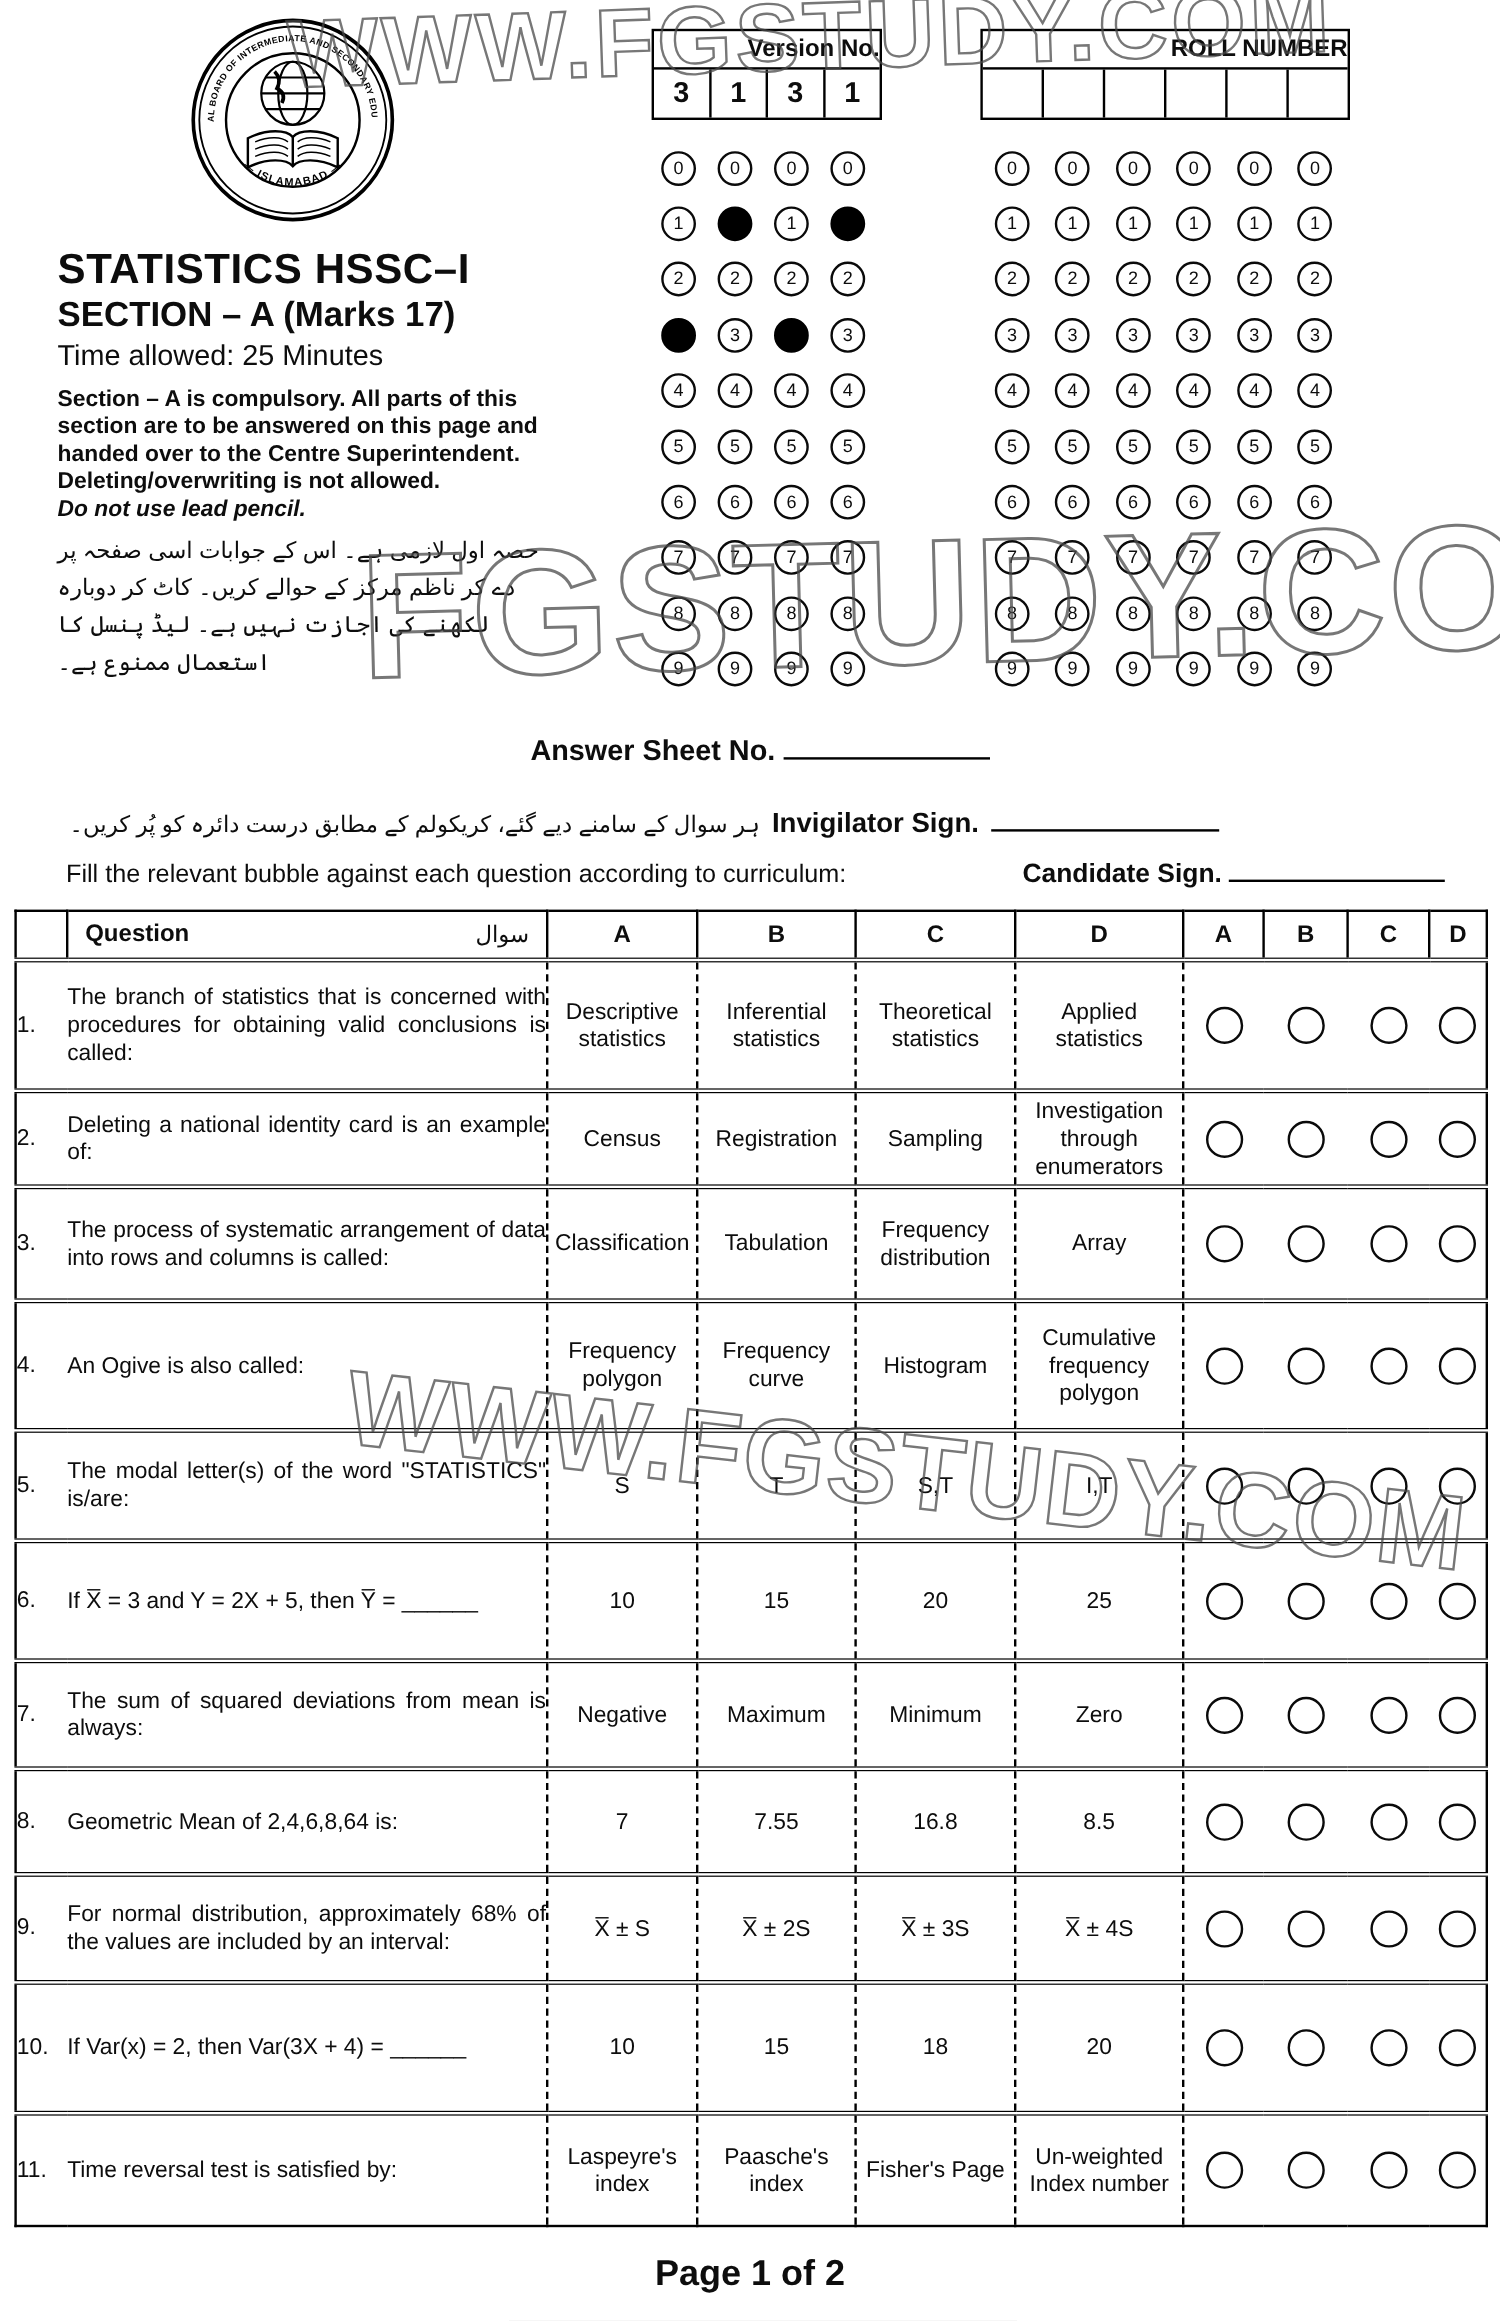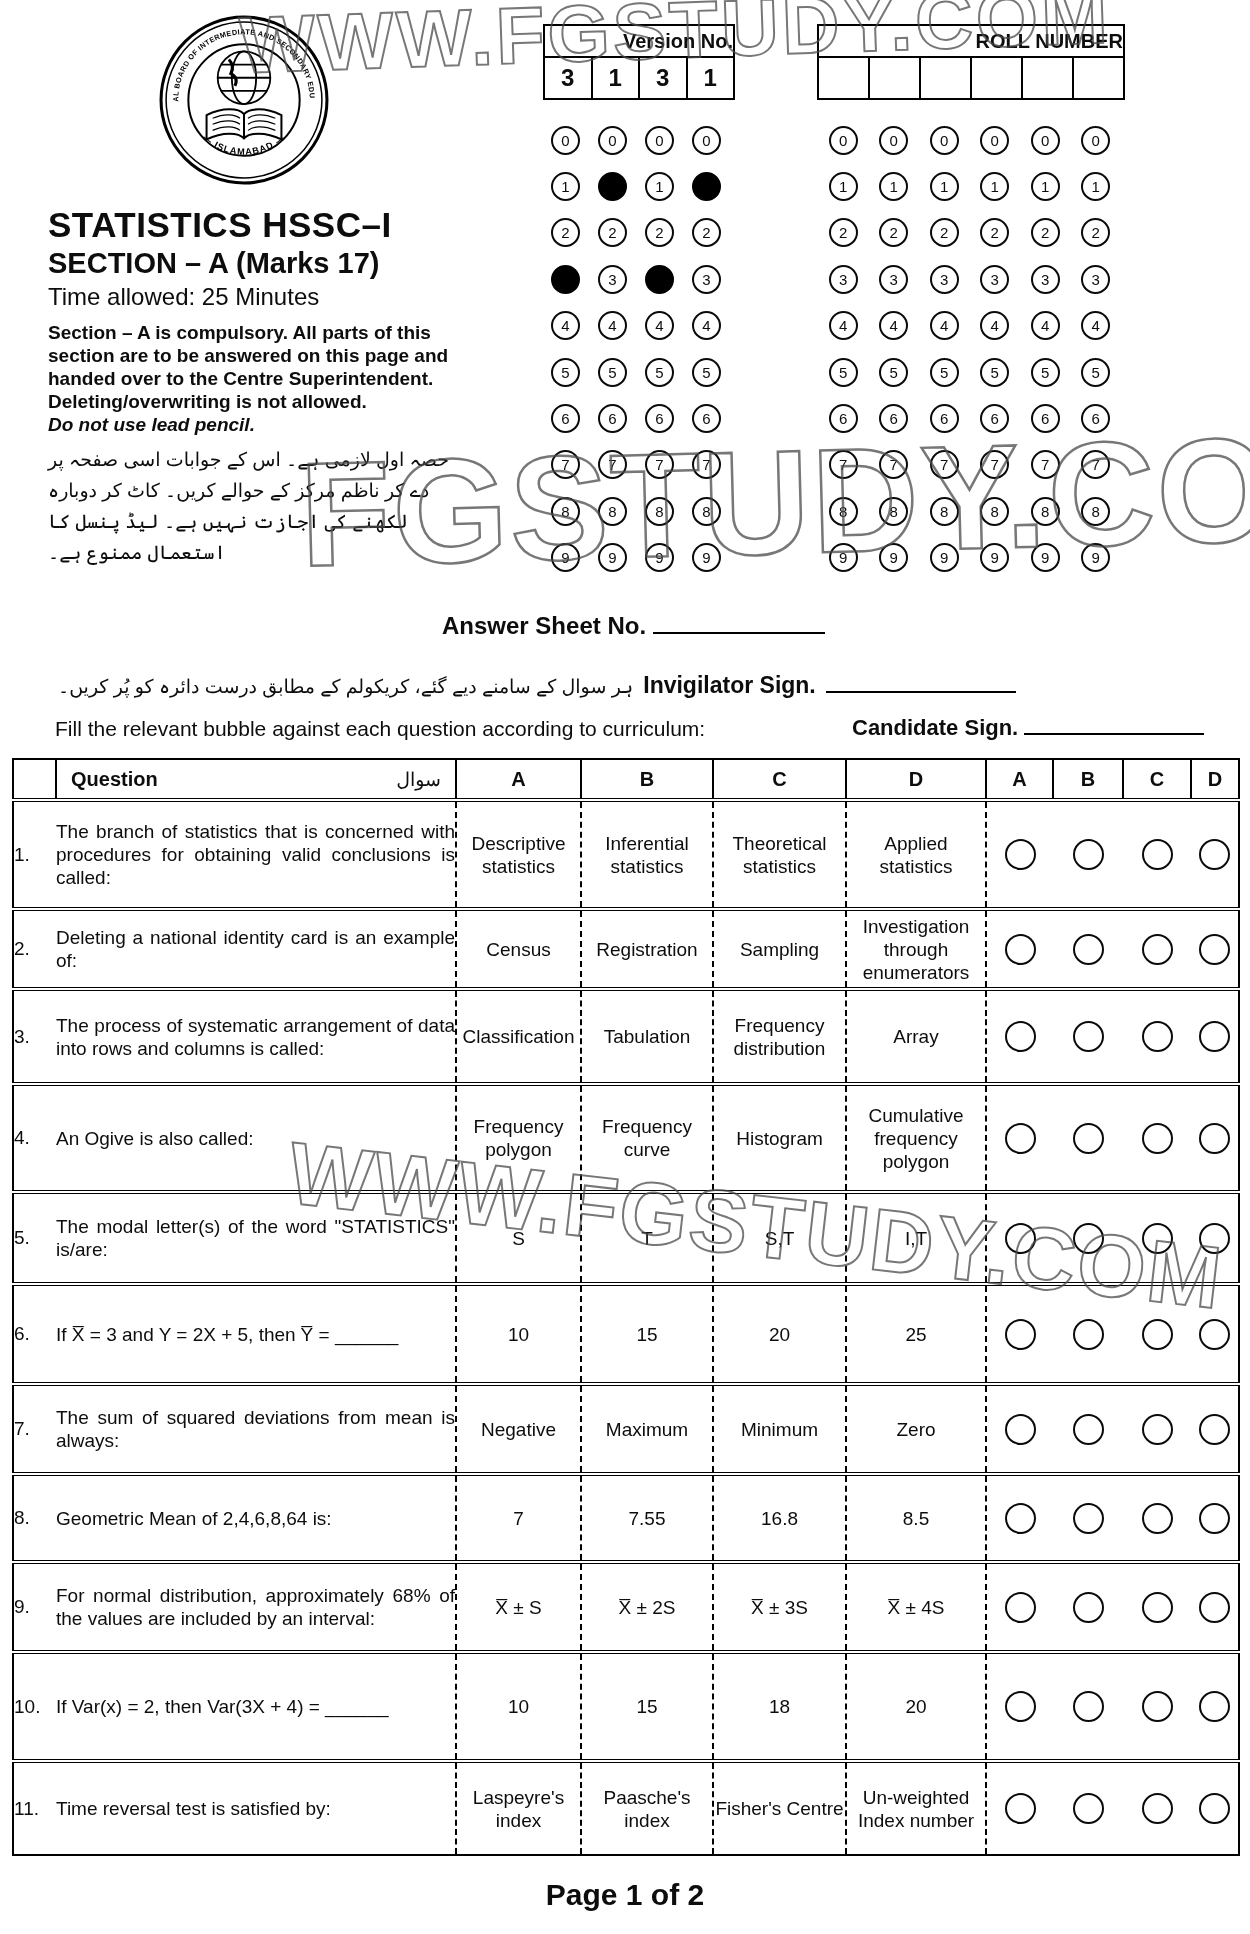--- a/index.html
+++ b/index.html
@@ -707,21 +707,21 @@
           </td>
           <td class="c-bub">
             <div class="abub"></div>
           </td>
         </tr>
         <tr style="height: 94px;">
           <td class="c-num">11.</td>
           <td class="c-q dashR">Time reversal test is satisfied by:</td>
           <td class="c-opt dashR">Laspeyre's index</td>
           <td class="c-opt dashR">Paasche's index</td>
-          <td class="c-opt dashR">Fisher's Centre</td>
+          <td class="c-opt dashR">Fisher's Page</td>
           <td class="c-opt dashR">Un-weighted Index number</td>
           <td class="c-bub">
             <div class="abub"></div>
           </td>
           <td class="c-bub">
             <div class="abub"></div>
           </td>
           <td class="c-bub">
             <div class="abub"></div>
           </td>

